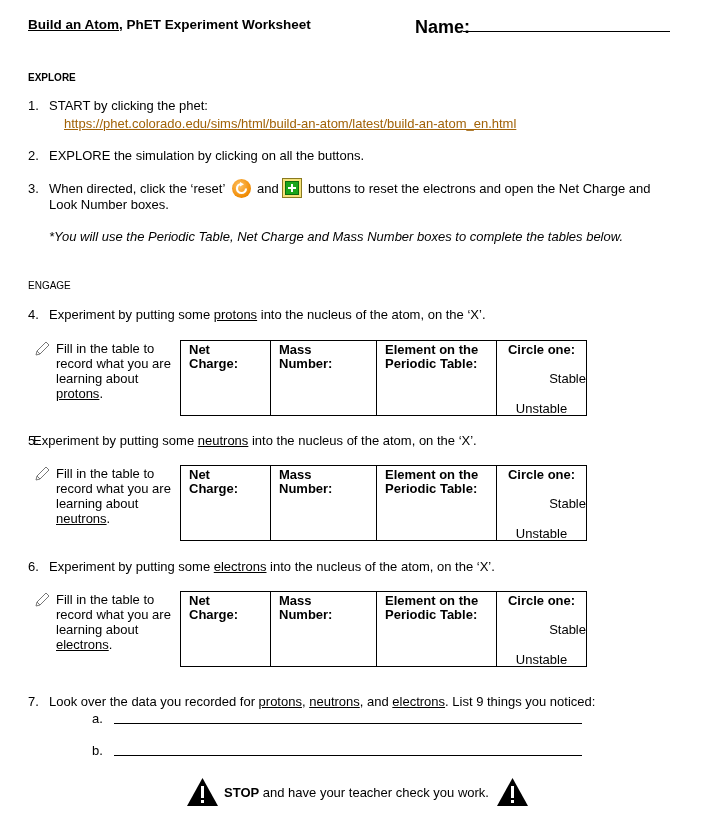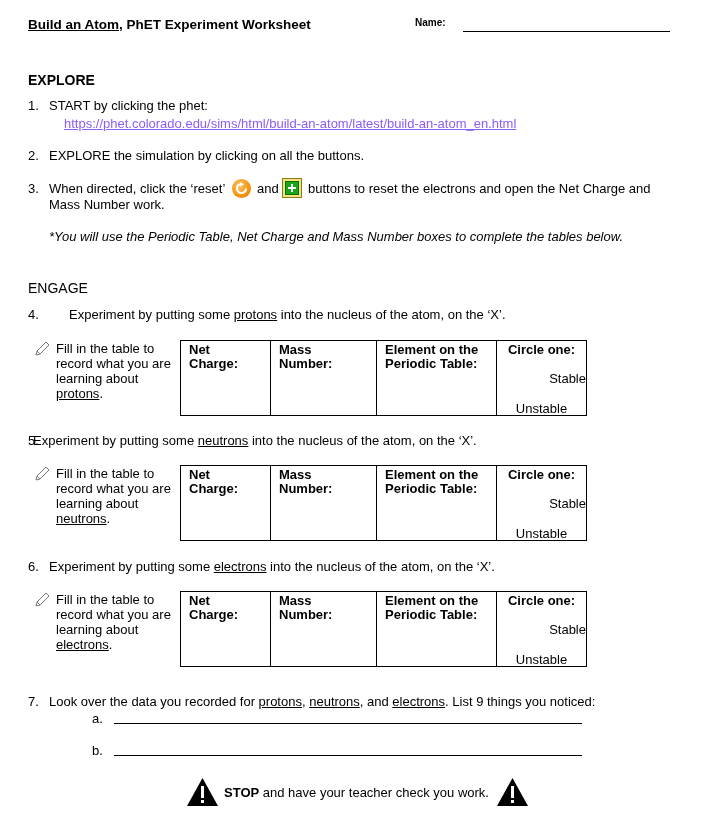--- a/index.html
+++ b/index.html
@@ -2,24 +2,24 @@
 <html><head>
   <meta charset="utf-8">
   <style>
     * { box-sizing: border-box; margin: 0; padding: 0; }
     html, body { width: 707px; height: 818px; background: #ffffff; overflow: hidden; }
     body { position: relative; font-family: "Liberation Sans", sans-serif; font-size: 13px; color: #000; }
     .abs { position: absolute; white-space: nowrap; }
     .bold { font-weight: bold; }
     .u { text-decoration: underline; }
     .title { left: 28px; top: 17px; font-size: 13.5px; font-weight: bold; }
-    .name-label { left: 415px; top: 17px; font-size: 10px; font-weight: bold; text-align: center; }
+    .name-label { left: 415px; top: 17px; font-size: 18px; font-weight: bold; text-align: center; }
     .name-line { position: absolute; left: 463px; top: 31px; width: 207px; border-bottom: 1px solid #000; }
-    .section { font-weight: bold; font-size: 14px; }
-    .link { color: #8b5cf6; text-decoration: underline; }
+    .section { font-weight: bold; font-size: 10px; }
+    .link { color: #a16207; text-decoration: underline; }
     .italic { font-style: italic; }
     .icon-reset { position: absolute; left: 232px; top: 179px; width: 19px; height: 19px; border-radius: 50%;
       background: radial-gradient(circle at 40% 35%, #ffc266, #f08a00 70%, #c86a00); }
     .icon-reset svg { position: absolute; left: 3px; top: 3px; }
     .icon-plus { position: absolute; left: 282px; top: 178px; width: 20px; height: 20px; background: #f4e27a; border: 1px solid #8a7a20; padding: 2px; }
     .icon-plus .inner { width: 14px; height: 14px; background: #1aa61a; border: 1px solid #0b6d0b; position: relative; }
     .icon-plus .inner::before { content: ""; position: absolute; left: 5px; top: 2px; width: 2px; height: 8px; background: #fff; }
     .icon-plus .inner::after { content: ""; position: absolute; left: 2px; top: 5px; width: 8px; height: 2px; background: #fff; }
     .pencil { position: absolute; width: 16px; height: 16px; }
     .fill-text { position: absolute; left: 56px; line-height: 15px; }
@@ -56,28 +56,28 @@
   <svg width="13" height="13" viewBox="0 0 13 13">
       <path d="M6.5 2 A4.5 4.5 0 1 0 11 6.5" fill="none" stroke="#fff" stroke-width="2.2"></path>
       <polygon points="5,0 9,2.2 5,4.4" fill="#fff"></polygon>
     </svg>
 </div>
 <div class="abs" style="left:257px; top:181px;">and</div>
 <div class="icon-plus">
     <div class="inner"></div>
   </div>
 <div class="abs" style="left:308px; top:181px;">buttons to reset the electrons and open the Net Charge and</div>
-<div class="abs" style="left:49px; top:197px;">Mass Number work.</div>
+<div class="abs" style="left:49px; top:197px;">Look Number boxes.</div>
 
 <div class="abs italic" style="left:49px; top:229px;">*You will use the Periodic Table, Net Charge and Mass Number boxes to complete the tables below.</div>
 
 <div class="abs section" style="left:28px; top:280px; font-weight:normal;">ENGAGE</div>
 
 <div class="abs" style="left:28px; top:307px;">4.</div>
-<div class="abs" style="left:49px; top:307px;margin-left:20px;"><span>Experiment by putting some </span><span class="u">protons</span><span> into the nucleus of the atom, on the ‘X’.</span></div>
+<div class="abs" style="left:49px; top:307px;"><span>Experiment by putting some </span><span class="u">protons</span><span> into the nucleus of the atom, on the ‘X’.</span></div>
 
 <svg class="pencil" style="left:34px; top:341px;" viewBox="0 0 16 16">
     <path d="M2 14 L3 10 L12 1 L15 4 L6 13 Z M3 10 L6 13" fill="none" stroke="#777" stroke-width="1"></path>
   </svg>
 <div class="fill-text" style="top:341px;">
   <div>Fill in the table to</div>
   <div>record what you are</div>
   <div>learning about</div>
   <div><span class="u">protons</span><span>.</span></div>
 </div>

